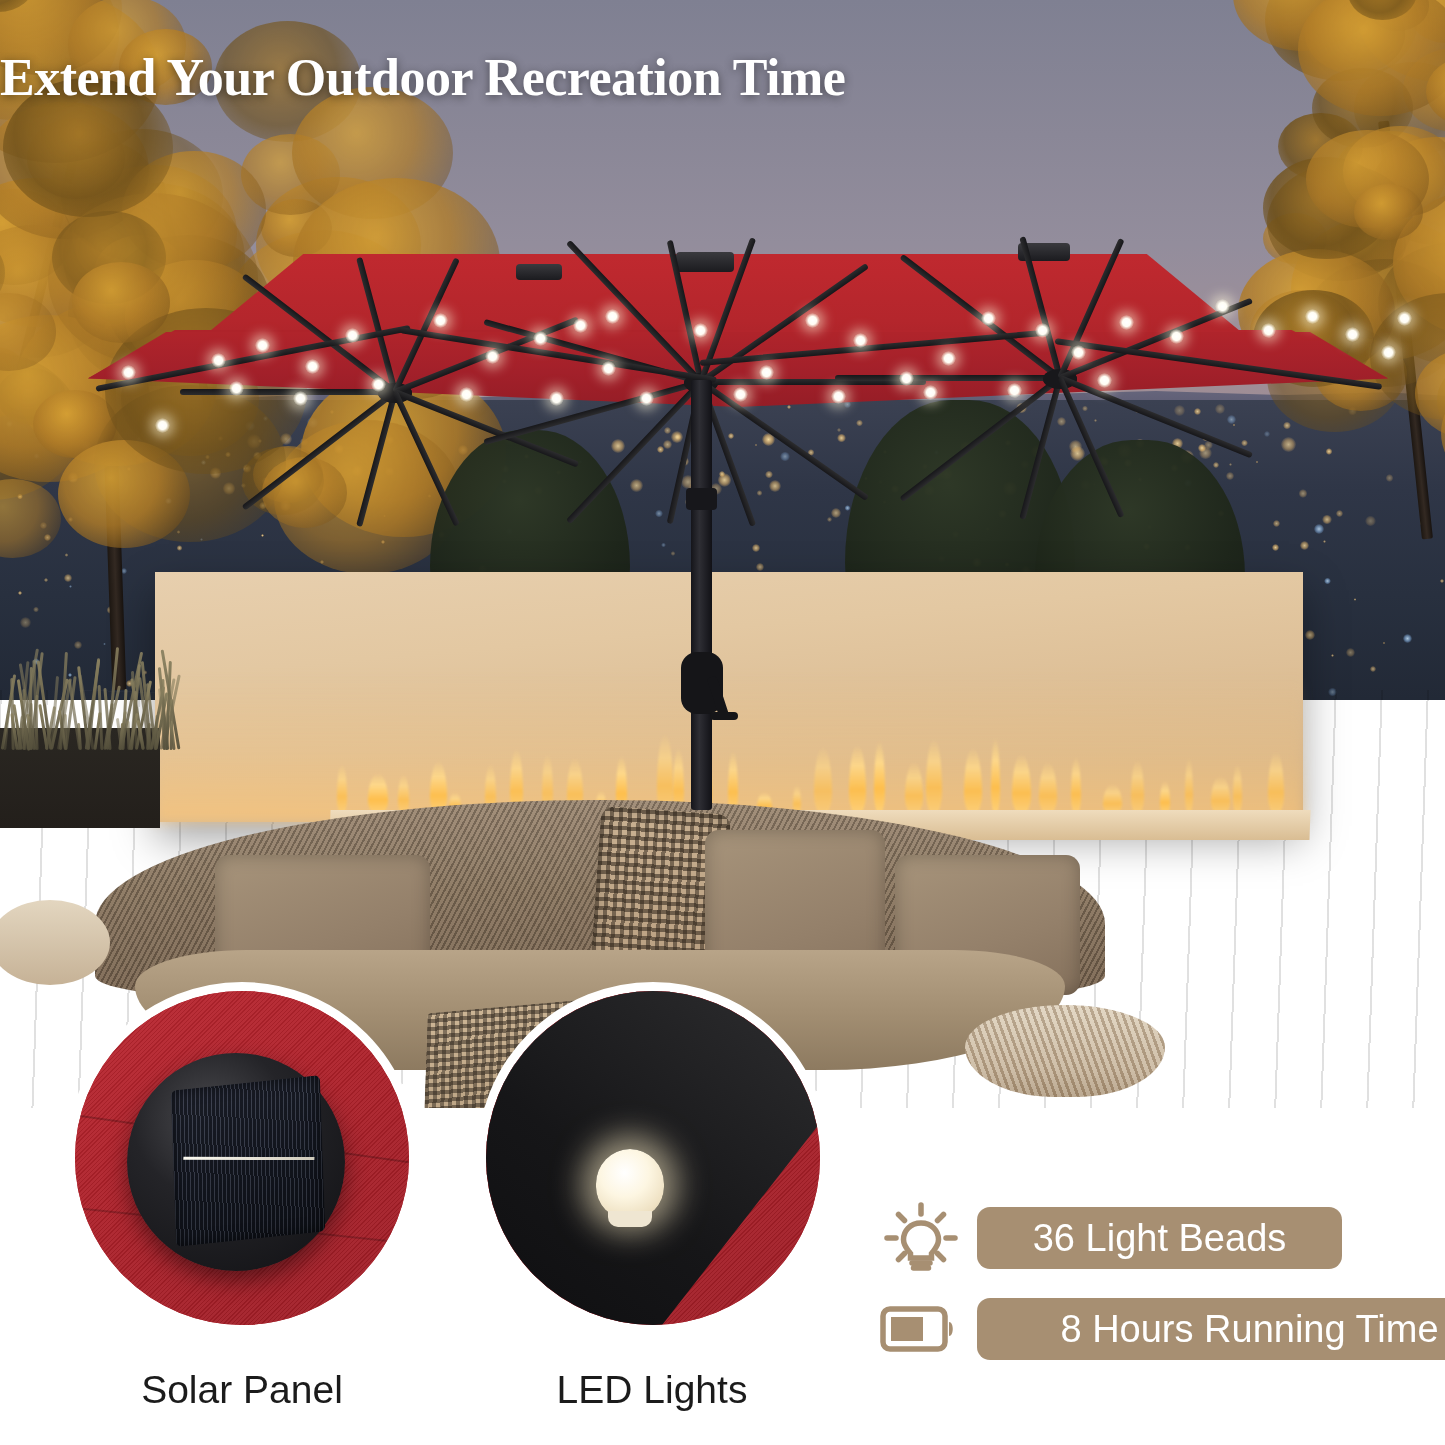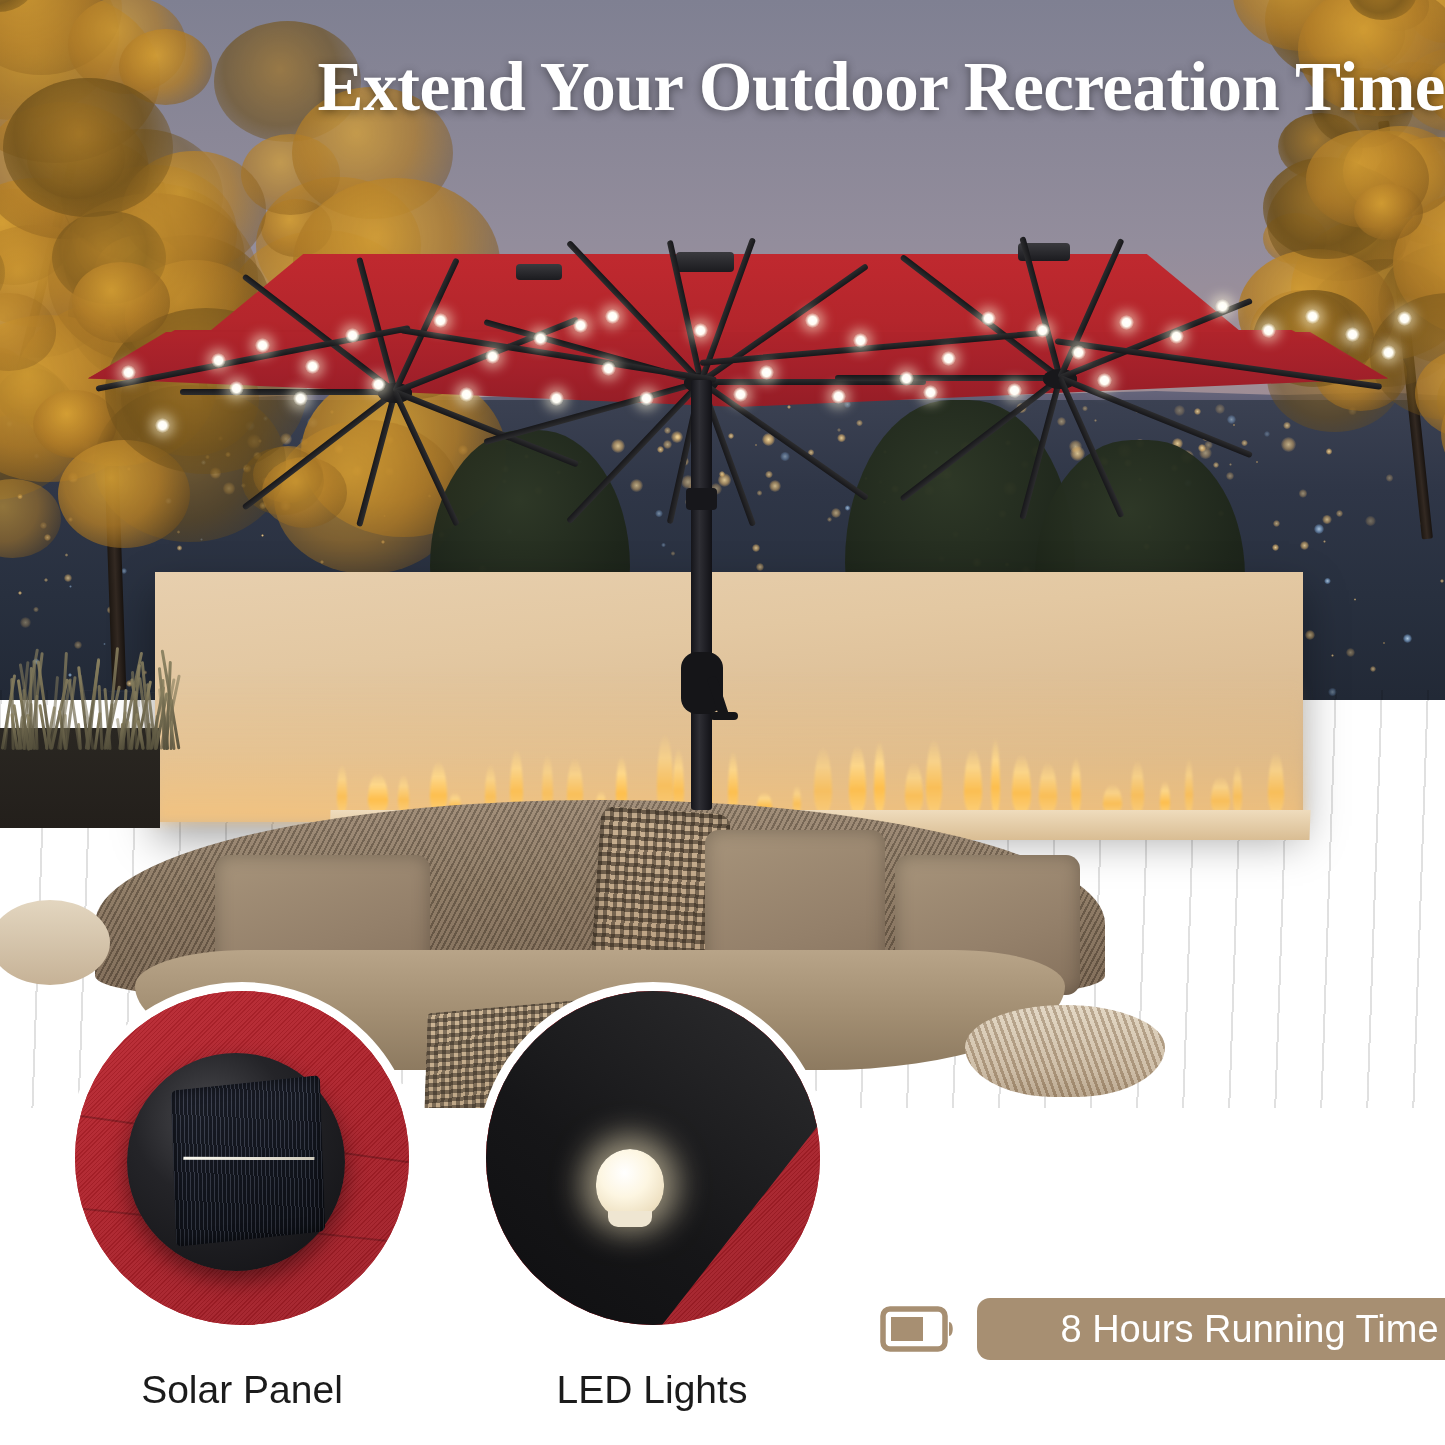--- a/index.html
+++ b/index.html
@@ -284,24 +284,24 @@
     box-shadow:0 0 30px 14px rgba(255,240,200,.55);
   }
   .led-bulb:after {
     content:""; position:absolute; left:12px; bottom:-8px; width:44px; height:16px;
     border-radius:0 0 10px 10px; background:#efe6d2;
   }
 
   
   .headline {
     position:absolute; left:0; top:48px; width:100%;
-    text-align:right;
+    text-align:left;
     font-family:"Liberation Serif", serif;
     font-weight:bold;
-    font-size:69px;
+    font-size:52px;
     letter-spacing:-.5px;
     color:#ffffff;
     text-shadow:0 2px 10px rgba(0,0,0,.45);
     white-space:nowrap;
   }
   .subhead {
     position:absolute; left:0; top:133px; width:100%;
     text-align:center;
     font-size:33px;
     color:#ffffff;
@@ -980,20 +980,38 @@
   <div class="inset" id="inset-led">
     <div class="fabric"></div>
     <div class="led-grey"></div>
     <div class="led-black"></div>
     <div class="led-bulb"></div>
   </div>
 
   <div class="caption" id="cap-led">LED Lights</div>
   <div class="caption" id="cap-solar">Solar Panel</div>
 
+  <div class="feature" id="feat-beads">
+    <div class="feat-icon">
+      <svg width="86" height="86" viewBox="0 0 86 86">
+        <g stroke="#a78f72" stroke-width="5.5" stroke-linecap="round" fill="none">
+          <path d="M43 28 C32 28 25.5 36 25.5 44.5 C25.5 51 30 55 32.5 58.5 L32.5 63 L53.5 63 L53.5 58.5 C56 55 60.5 51 60.5 44.5 C60.5 36 54 28 43 28 Z"></path>
+          <path d="M34 68 L52 68 M35.5 73 L50.5 73"></path>
+          <path d="M43 10 L43 19"></path>
+          <path d="M20.5 19.5 L26.5 25.5"></path>
+          <path d="M65.5 19.5 L59.5 25.5"></path>
+          <path d="M9 43 L18 43"></path>
+          <path d="M77 43 L68 43"></path>
+          <path d="M20.5 64.5 L26.5 58.5"></path>
+          <path d="M65.5 64.5 L59.5 58.5"></path>
+        </g>
+      </svg>
+    </div>
+    <div class="badge" id="badge-beads">36 Light Beads</div>
+  </div>
 
   <div class="feature" id="feat-hours">
     <div class="feat-icon">
       <svg width="86" height="58" viewBox="0 0 86 58">
         <rect x="5" y="9" width="62" height="40" rx="7" ry="7" fill="none" stroke="#a78f72" stroke-width="5.5"></rect>
         <rect x="13" y="17" width="32" height="24" fill="#a78f72"></rect>
         <path d="M71 22 C76 22 76 36 71 36 Z" fill="#a78f72"></path>
       </svg>
     </div>
     <div class="badge" id="badge-hours">8 Hours Running Time</div>

